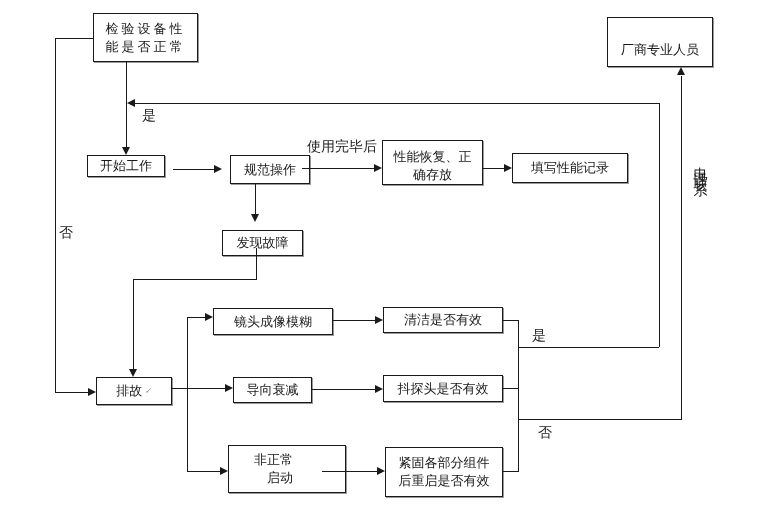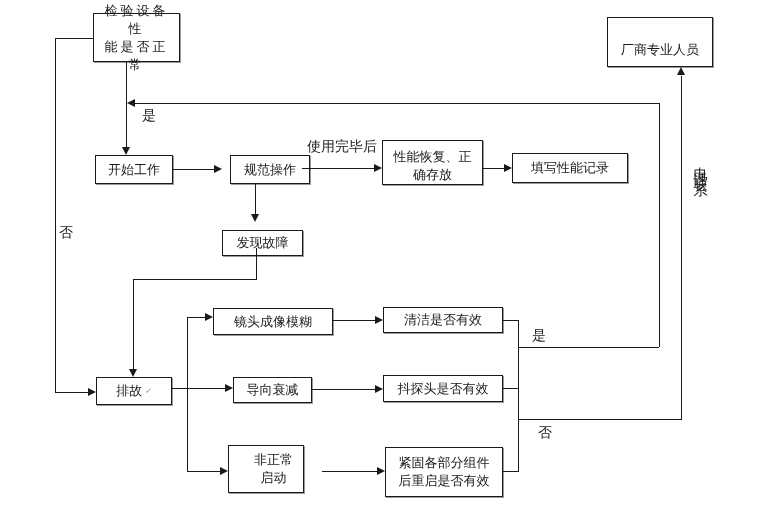--- a/index.html
+++ b/index.html
@@ -18,33 +18,33 @@
   .ar{position:absolute;width:0;height:0;}
   .ar-r{border-left:8px solid #1a1a1a;border-top:4px solid transparent;border-bottom:4px solid transparent;}
   .ar-l{border-right:8px solid #1a1a1a;border-top:4px solid transparent;border-bottom:4px solid transparent;}
   .ar-d{border-top:8px solid #1a1a1a;border-left:4px solid transparent;border-right:4px solid transparent;}
   .ar-u{border-bottom:8px solid #1a1a1a;border-left:4px solid transparent;border-right:4px solid transparent;}
   .elabel{position:absolute;font-size:14px;line-height:16px;background:#ffffff;padding:0 1px;}
   .vtext{position:absolute;font-size:14px;writing-mode:vertical-rl;letter-spacing:5px;line-height:16px;}
   .mark{font-size:8px;color:#777;margin-left:3px;}
 
   
-  #n-check{left:93px;top:13px;width:87px;height:49px;letter-spacing:3px;padding:8px 4px;}
+  #n-check{left:93px;top:13px;width:105px;height:49px;letter-spacing:3px;padding:8px 4px;}
   #n-vendor{left:607px;top:17px;width:106px;height:50px;align-items:flex-start;padding-top:23px;}
-  #n-start{left:95px;top:155px;width:78px;height:29px;}
+  #n-start{left:87px;top:155px;width:78px;height:22px;}
   #n-standard{left:222px;top:155px;width:80px;height:29px;margin-left:8px;}
   #n-store{left:382px;top:140px;width:101px;height:45px;align-items:flex-end;}
   #n-record{left:512px;top:153px;width:116px;height:30px;}
   #n-fault{left:222px;top:222px;width:81px;height:26px;margin-top:8px;}
   #n-trouble{left:96px;top:377px;width:76px;height:28px;}
   #n-blur{left:213px;top:308px;width:120px;height:27px;}
   #n-clean{left:383px;top:307px;width:120px;height:26px;}
   #n-guide{left:233px;top:377px;width:79px;height:26px;}
   #n-shake{left:383px;top:375px;width:120px;height:27px;}
-  #n-abnormal{left:228px;top:445px;width:76px;height:48px;justify-content:flex-start;text-align:center;padding-left:25px;}
+  #n-abnormal{left:228px;top:445px;width:118px;height:48px;justify-content:flex-start;text-align:right;padding-left:25px;}
   #n-tighten{left:385px;top:447px;width:118px;height:50px;}
 </style>
 </head>
 <body>
 
 <div class="canvas">
 
   <div class="node" id="n-check"><span>检验设备性
 能是否正常</span></div>
   <div class="node" id="n-vendor"><span>厂商专业人员</span></div>

